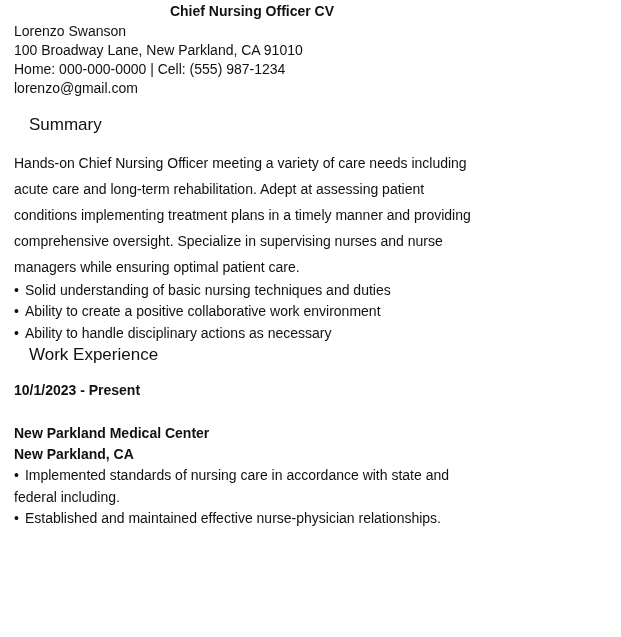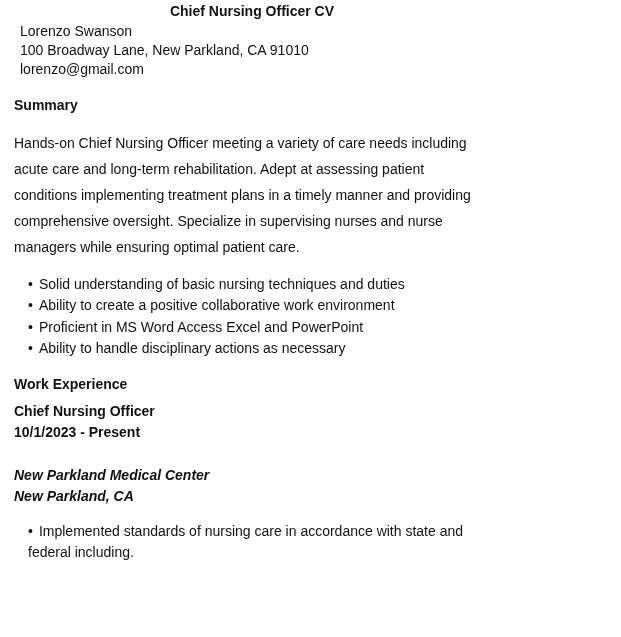--- a/index.html
+++ b/index.html
@@ -24,104 +24,102 @@
   .doc-title {
     font-size: 14px;
     font-weight: 700;
     text-align: center;
     line-height: 19px;
     margin: 0;
   }
   .contact {
     line-height: 19px;
     margin-top: 1px;
-    margin-left: 6px;
   }
   .heading {
-    font-size: 14px;
-    font-weight: 700;
+    font-size: 17px;
+    font-weight: 400;
     line-height: 21px;
-    margin: 0;
+    margin: 15px;
   }
   [data-name="summary-heading"] { margin-top: 16px; }
   .summary-text {
     margin: 14px 0 0 0;
     line-height: 26px;
     max-width: 594px;
   }
   [data-name="highlights-heading"] { margin-top: 2px; }
   ul.bullets {
-    margin: 14px;
+    margin: 0;
     padding: 0;
     list-style: none;
     line-height: 21.4px;
   }
   [data-name="highlights-list"] { margin-top: 17px; }
   ul.bullets li::before {
     content: "\2022";
     margin-right: 6px;
   }
   [data-name="work-experience-heading"] { margin-top: 0; }
   .job-block {
     margin-top: 6px;
     line-height: 21px;
     font-weight: 700;
   }
   .employer-block {
     margin-top: 22px;
     line-height: 21px;
     font-weight: 700;
-    font-style: italic;
   }
   [data-name="duties-list"] { margin-top: 16px; }
 </style>
 </head>
 <body>
 
 <div class="page" data-name="cv-document">
 
   <h1 class="doc-title" data-name="page-title">Chief Nursing Officer CV</h1>
 
   <div class="contact" data-name="contact-block">
     <div data-name="contact-name">Lorenzo Swanson</div>
     <div data-name="contact-address">100 Broadway Lane, New Parkland, CA 91010</div>
+    <div data-name="contact-phone">Home: 000-000-0000 | Cell: (555) 987-1234</div>
     <div data-name="contact-email">lorenzo@gmail.com</div>
   </div>
 
   <h2 class="heading" data-name="summary-heading">Summary</h2>
 
   <p class="summary-text" data-name="summary-text">Hands-on Chief Nursing Officer meeting a variety of care needs including acute care and long-term rehabilitation. Adept at assessing patient conditions implementing treatment plans in a timely manner and providing comprehensive oversight. Specialize in supervising nurses and nurse managers while ensuring optimal patient care.</p>
 
 
   <ul class="bullets" data-name="highlights-list">
 
       <li data-name="highlight-item">Solid understanding of basic nursing techniques and duties</li>
 
 
       <li data-name="highlight-item">Ability to create a positive collaborative work environment</li>
 
 
-      <li data-name="highlight-item">Proficient in MS Word Access Excel and PowerPoint</li>
 
       <li data-name="highlight-item">Ability to handle disciplinary actions as necessary</li>
 
     </ul>
 
   <h2 class="heading" data-name="work-experience-heading">Work Experience</h2>
 
   <div class="job-block" data-name="job-block">
-    <div data-name="job-title">Chief Nursing Officer</div>
     <div data-name="job-dates">10/1/2023 - Present</div>
   </div>
 
   <div class="employer-block" data-name="employer-block">
     <div data-name="employer-name">New Parkland Medical Center</div>
     <div data-name="employer-location">New Parkland, CA</div>
   </div>
 
   <ul class="bullets" data-name="duties-list">
 
       <li data-name="duty-item">Implemented standards of nursing care in accordance with state and federal including.</li>
 
 
+      <li data-name="duty-item">Established and maintained effective nurse-physician relationships.</li>
     </ul>
 
 </div>
 
 </body></html>

